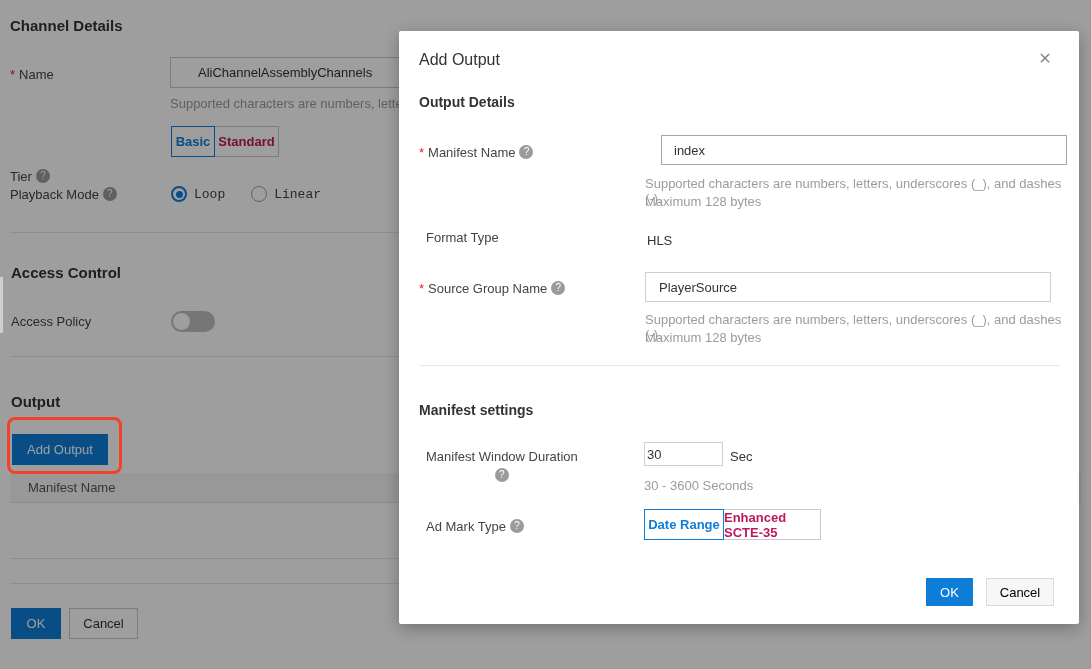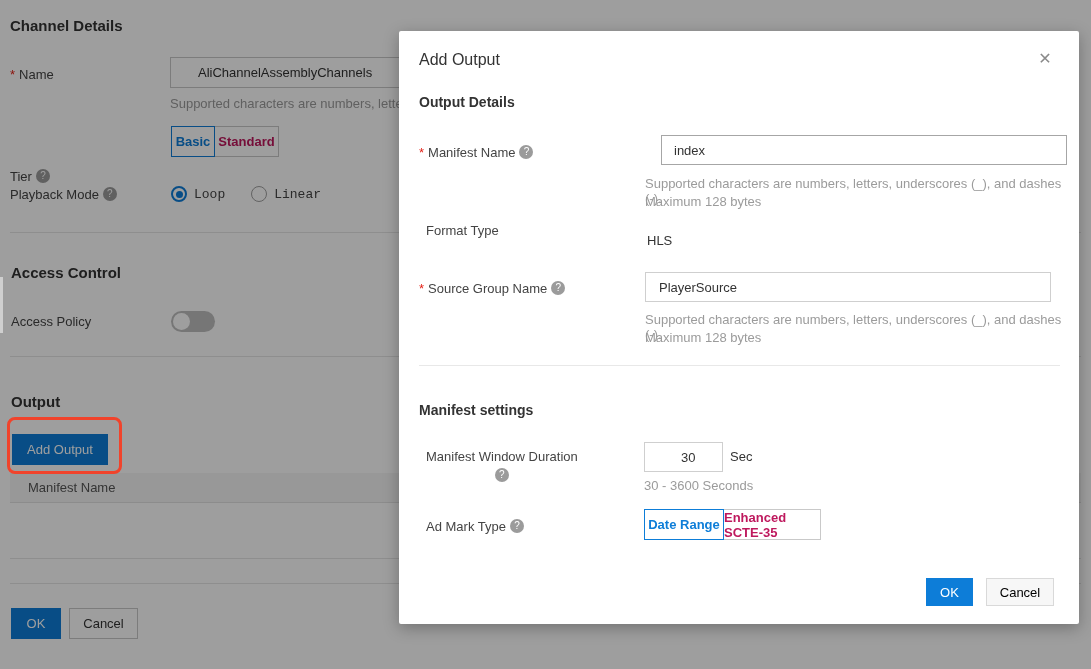--- a/index.html
+++ b/index.html
@@ -75,29 +75,29 @@
   .m-title{left:20px;top:20px;}
   .m-close{position:absolute;left:634px;top:15px;width:24px;height:24px;display:flex;align-items:center;justify-content:center;
            font-size:16px;color:#8a8a8a;cursor:pointer;}
   .m-h3{position:absolute;font-size:14px;font-weight:bold;color:#333;}
   .sec-details{left:20px;top:63px;}
   .sec-manifest{left:20px;top:371px;}
   .mn-label{left:20px;top:113px;}
   .mn-input{left:246px;top:104px;width:406px;height:30px;padding-left:12px;border-color:#a6a6a6;margin-left:16px;}
   .mn-help1{left:246px;top:145px;}
   .mn-help2{left:246px;top:163px;}
-  .ft-label{left:20px;top:191px;padding-left:7px;}
+  .ft-label{left:20px;top:198px;padding-left:7px;}
   .ft-value{left:248px;top:202px;color:#333;}
   .sg-label{left:20px;top:249px;}
   .sg-input{left:246px;top:241px;width:406px;height:30px;padding-left:13px;border-color:#cfcfcf;}
   .sg-help1{left:246px;top:281px;}
   .sg-help2{left:246px;top:299px;}
   .m-divider{left:20px;top:334px;width:641px;background:#e8e8e8;}
   .mwd-label{left:20px;top:418px;padding-left:7px;flex-direction:column;}
-  .mwd-input{left:245px;top:411px;width:79px;height:30px;padding-left:36px;border-color:#cfcfcf;}
+  .mwd-input{left:245px;top:411px;width:79px;height:24px;padding-left:2px;border-color:#cfcfcf;}
   .mwd-unit{left:331px;top:418px;color:#333;}
   .mwd-hint{left:245px;top:447px;}
   .amt-label{left:20px;top:487px;padding-left:7px;}
   .amt-seg{left:245px;top:478px;}
   .amt-date{width:80px;}
   .amt-scte{width:98px;}
   .m-ok{position:absolute;left:527px;top:547px;width:47px;height:28px;}
   .m-cancel{position:absolute;left:587px;top:547px;width:68px;height:28px;background:#f7f7f7;border:1px solid #d9d9d9;}
 
   

